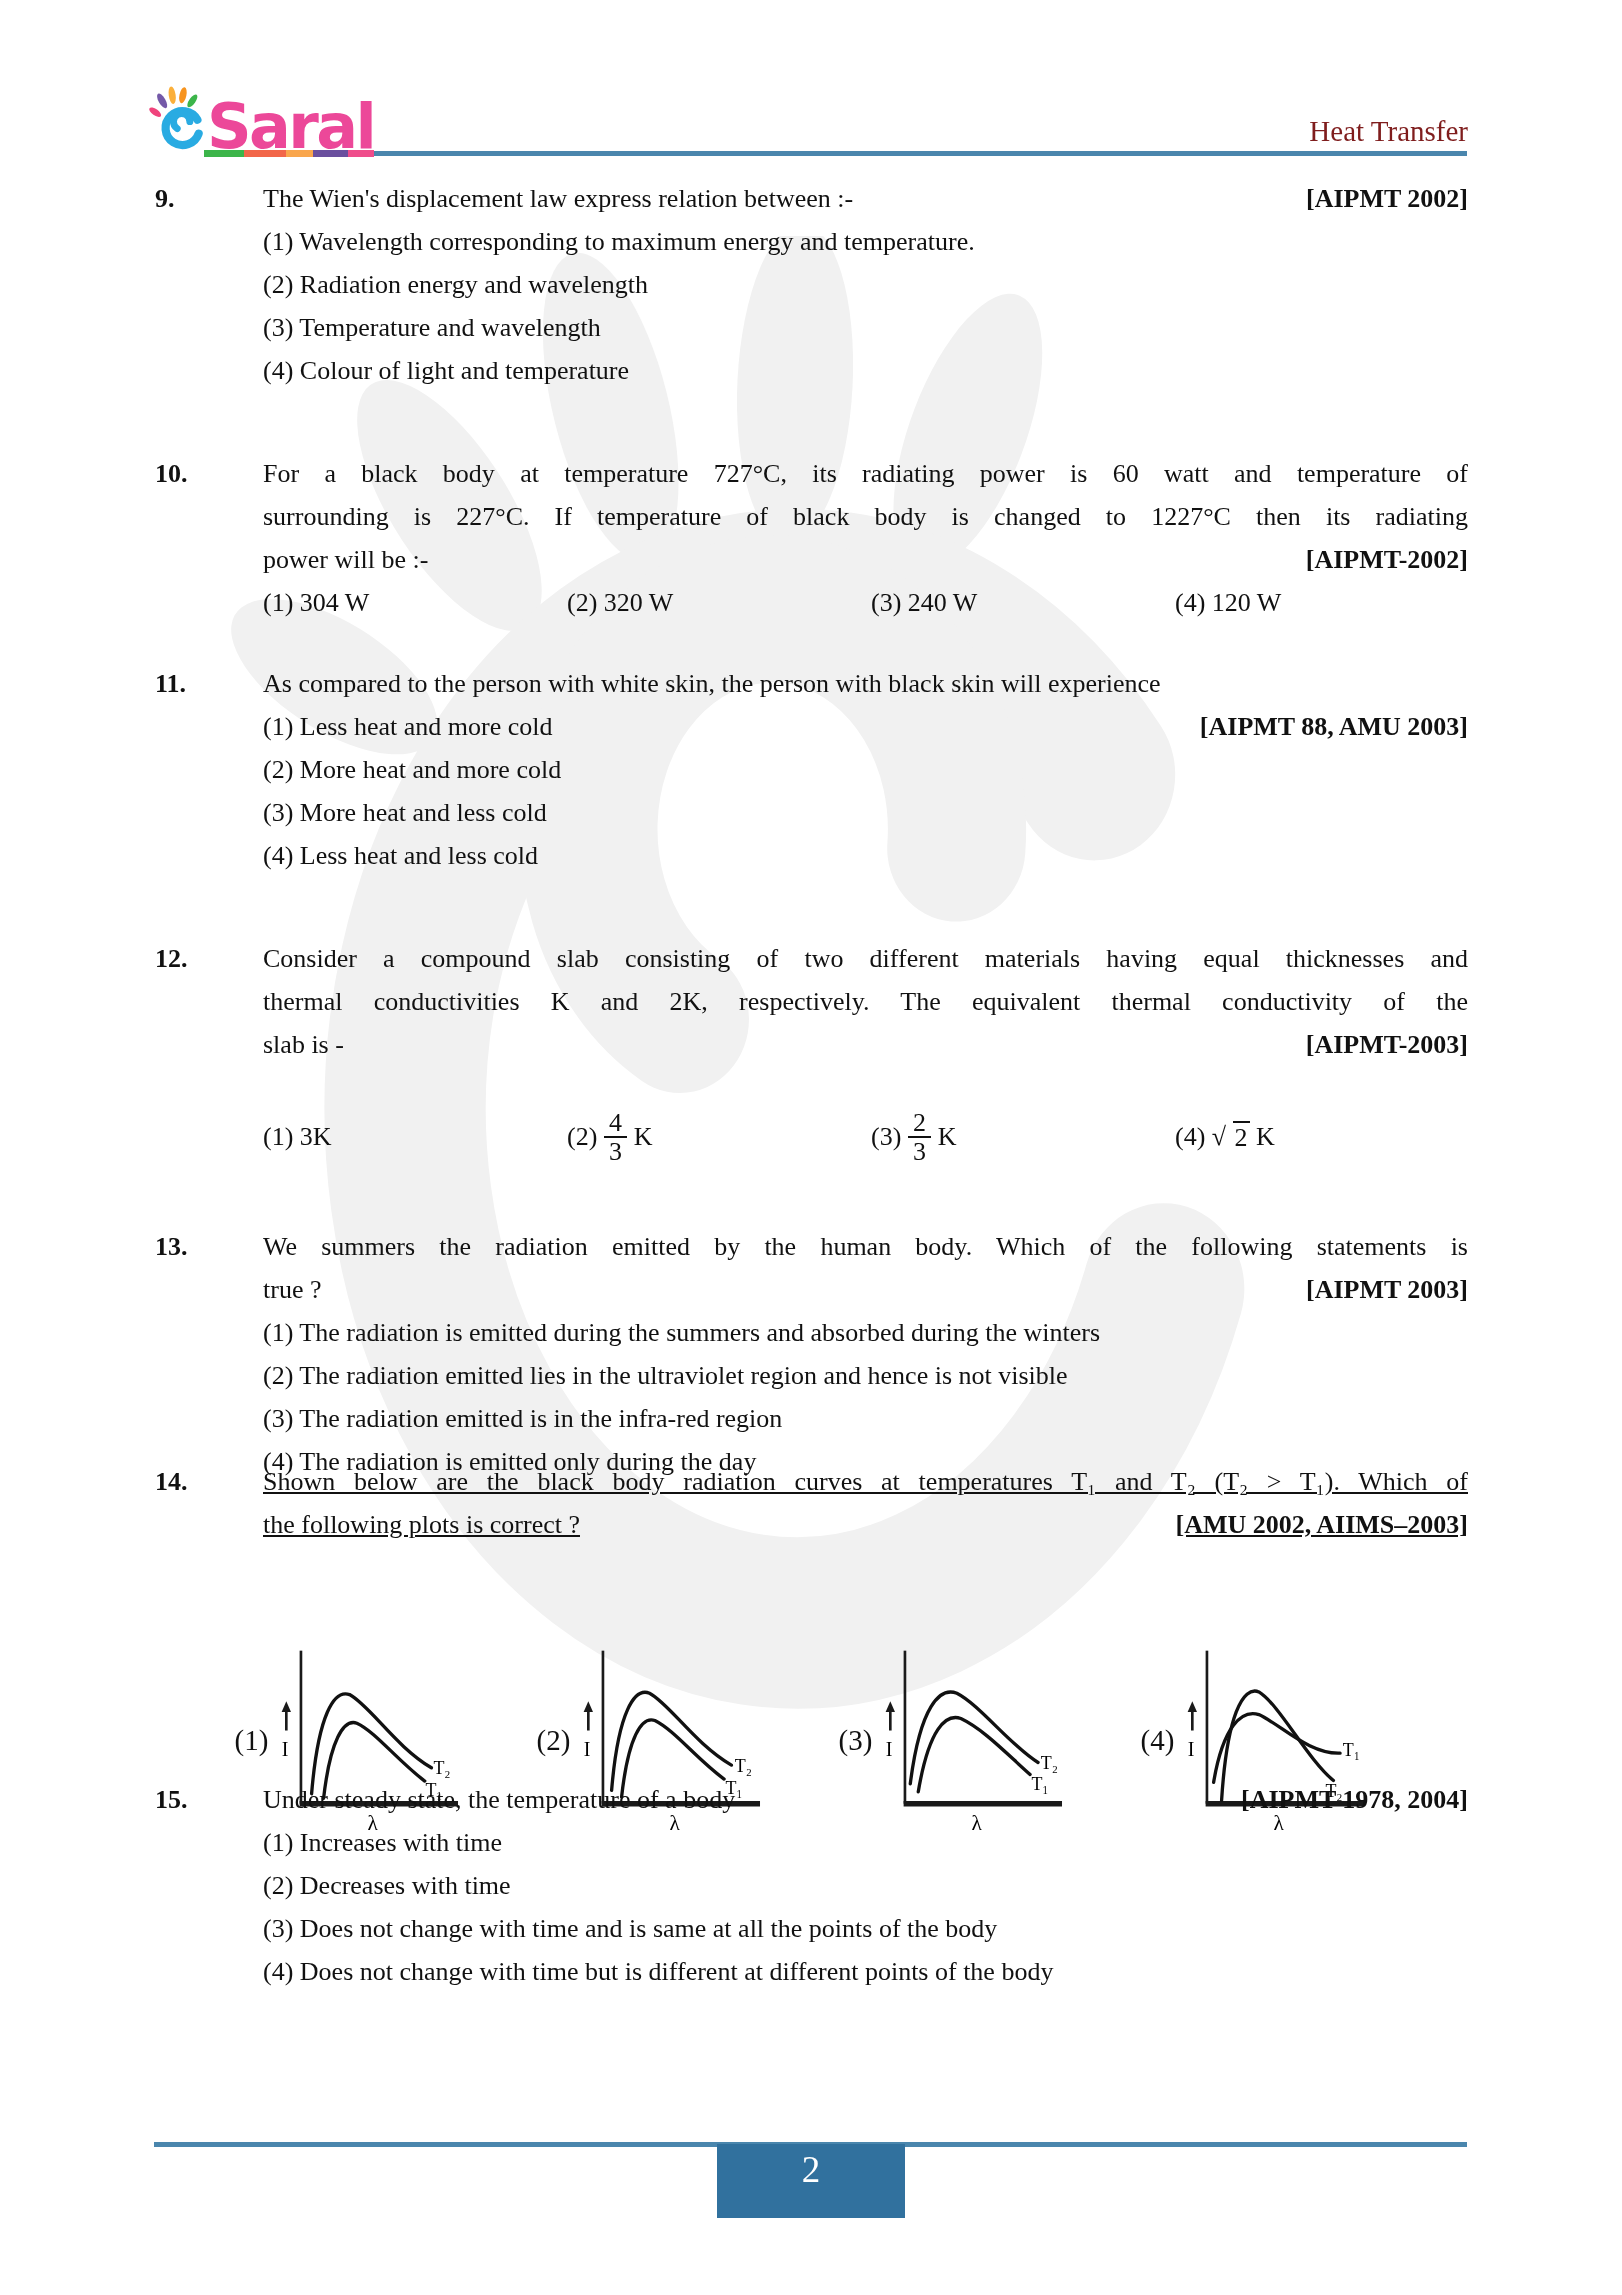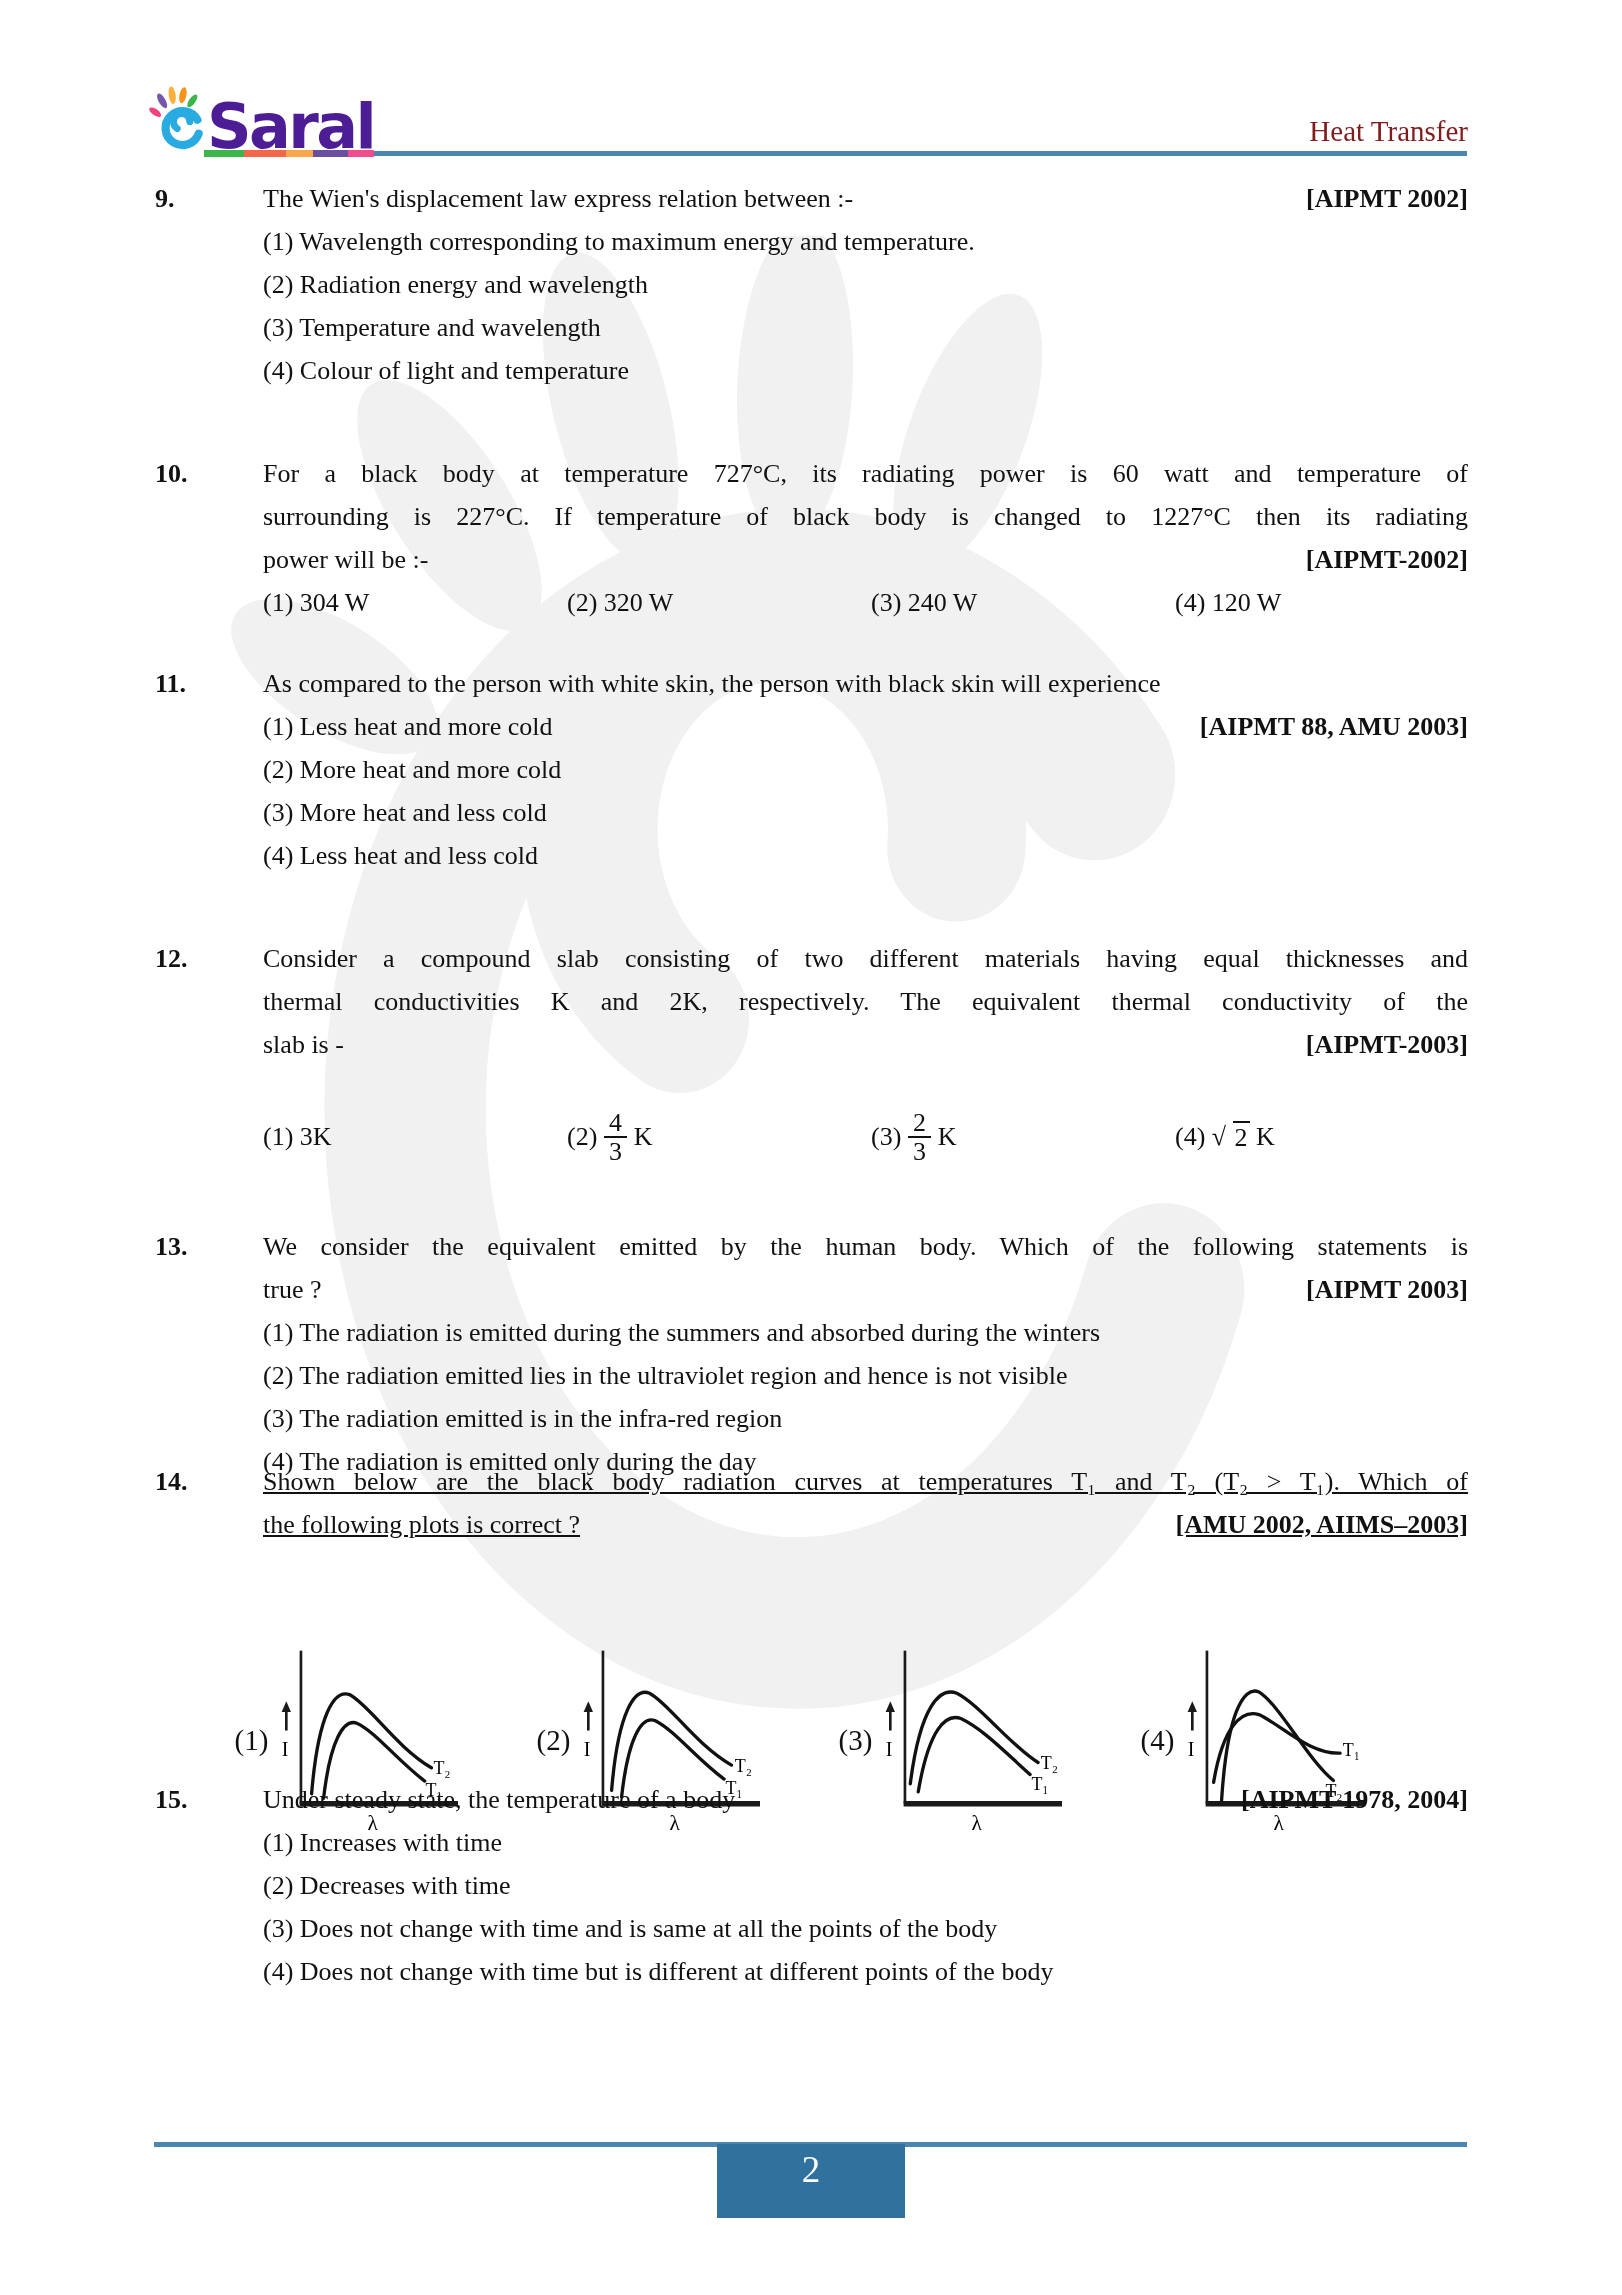--- a/index.html
+++ b/index.html
@@ -64,21 +64,21 @@
 
   <svg class="logo-mark" viewBox="0 0 100 100">
     <ellipse cx="13" cy="40" rx="5" ry="11" transform="rotate(-55 13 40)" style="fill: rgb(240, 67, 124);"></ellipse>
     <ellipse cx="24" cy="22" rx="5.5" ry="13" transform="rotate(-30 24 22)" style="fill: rgb(116, 89, 168);"></ellipse>
     <ellipse cx="40" cy="13" rx="5.5" ry="14" transform="rotate(-8 40 13)" style="fill: rgb(251, 176, 59);"></ellipse>
     <ellipse cx="57" cy="13" rx="5.5" ry="13" transform="rotate(12 57 13)" style="fill: rgb(247, 148, 30);"></ellipse>
     <ellipse cx="72" cy="22" rx="5" ry="12" transform="rotate(35 72 22)" style="fill: rgb(60, 181, 74);"></ellipse>
     <path d="M 80 52 A 27 27 0 1 0 82 74" fill="none" stroke-width="13" stroke-linecap="round" style="stroke: rgb(41, 171, 226);"></path>
     <path d="M 48 66 A 13 13 0 1 1 68 55" fill="none" stroke-width="11" stroke-linecap="round" style="stroke: rgb(41, 171, 226);"></path>
   </svg>
-  <span class="brand" style="color: #4c1d95;">Saral</span>
+  <span class="brand" style="color: #ec4899;">Saral</span>
   <div class="page-title">Heat Transfer</div>
   <span class="strip-seg seg0" style="background: rgb(60, 181, 74);"></span>
   <span class="strip-seg seg1" style="background: rgb(242, 102, 73);"></span>
   <span class="strip-seg seg2" style="background: rgb(249, 166, 77);"></span>
   <span class="strip-seg seg3" style="background: rgb(106, 79, 158);"></span>
   <span class="strip-seg seg4" style="background: rgb(239, 77, 139);"></span>
   <div class="head-rule" style="background: rgb(74, 134, 173);"></div>
 
   <section class="q q10">
     <div class="qnum">9.</div>
@@ -159,21 +159,21 @@
             <span class="rad">2</span>
             <span>K</span>
         </div>
       </div>
     </div>
   </section>
 
   <section class="q q13">
     <div class="qnum">13.</div>
     <div class="qbody">
-      <div class="line just">We consider the equivalent emitted by the human body. Which of the following statements is</div>
+      <div class="line just">We summers the radiation emitted by the human body. Which of the following statements is</div>
       <div class="line split">
         <span>true ?</span>
         <span class="tag">[AIPMT 2003]</span>
       </div>
       <div class="line">(1) The radiation is emitted during the summers and absorbed during the winters</div>
       <div class="line">(2) The radiation emitted lies in the ultraviolet region and hence is not visible</div>
       <div class="line">(3) The radiation emitted is in the infra-red region</div>
       <div class="line">(4) The radiation is emitted only during the day</div>
     </div>
   </section>

